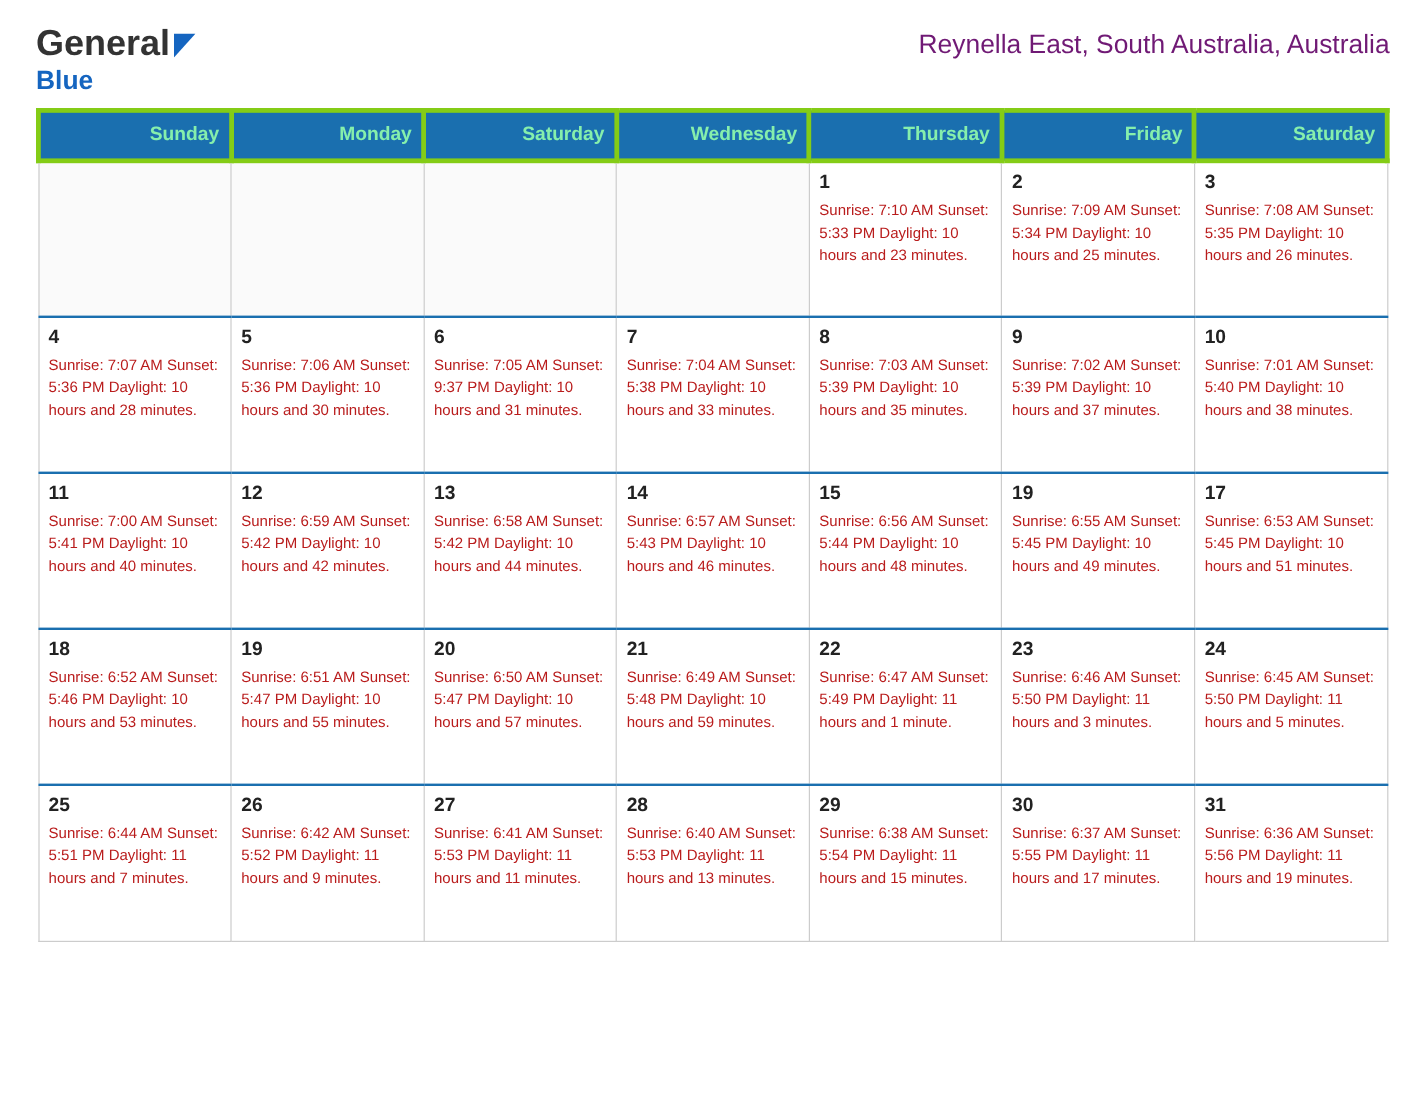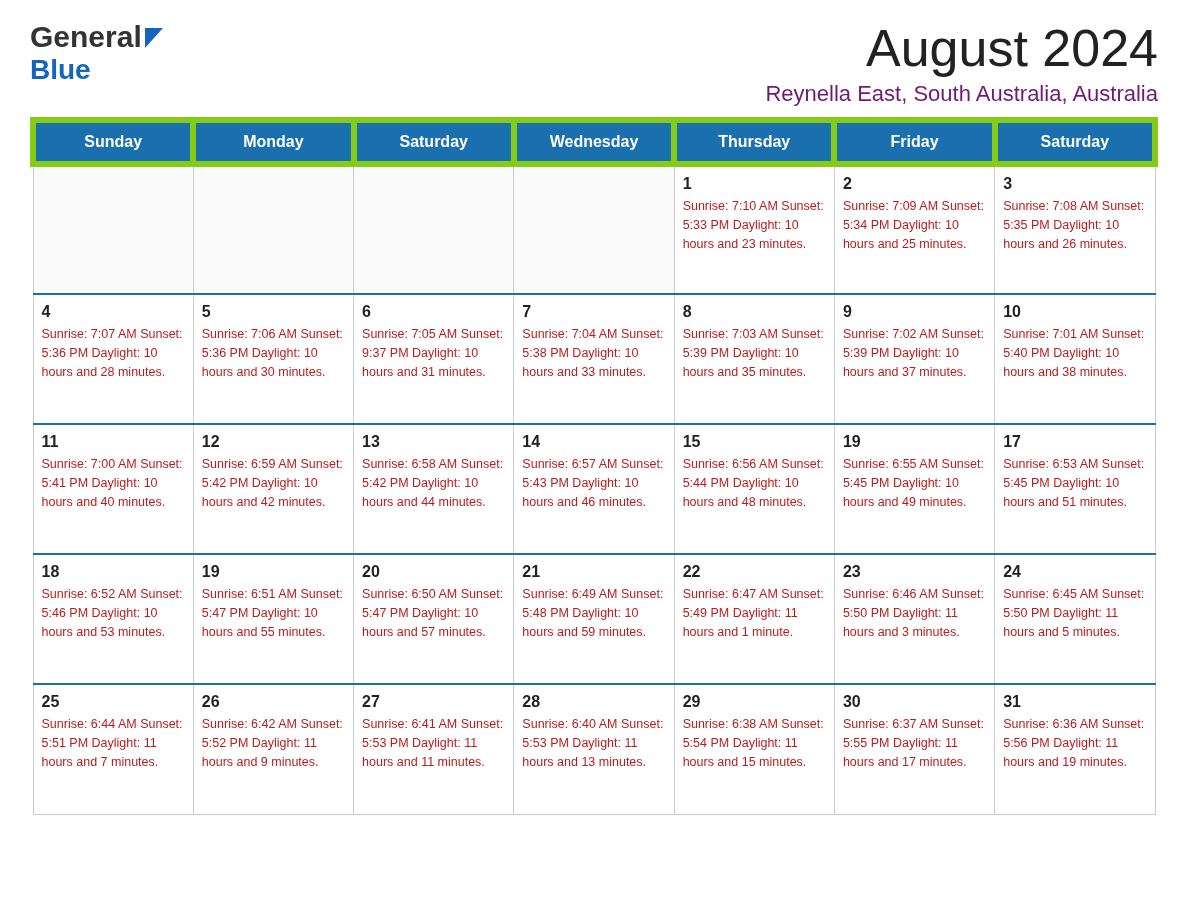--- a/index.html
+++ b/index.html
@@ -40,26 +40,26 @@
       color: #701a75;
       margin-top: 4px;
     }
     .calendar {
       width: 100%;
       border-collapse: collapse;
       margin-top: 10px;
     }
     .calendar th {
       background-color: #1a6faf;
-      color: #ffffff;
+      color: #86efac;
       font-size: 16px;
       font-weight: bold;
       padding: 10px 8px;
-      text-align: center;
-      border: 6px solid #84cc16;
+      text-align: right;
+      border: 4px solid #84cc16;
     }
     .calendar td {
       vertical-align: top;
       border: 1px solid #ccc;
       padding: 8px 8px 6px 8px;
       width: 14.28%;
       min-height: 110px;
       height: 130px;
     }
     .day-number {
@@ -79,42 +79,41 @@
     }
     .week-row td {
       border-top: 2px solid #1a6faf;
     }
     .logo-line1 {
       font-size: 30px;
       font-weight: 900;
       color: #333;
     }
     .logo-line2 {
-      font-size: 28px;
+      font-size: 22px;
       font-weight: 900;
       color: #1565c0;
     }
   </style>
 </head>
 <body>
 
 <div class="header-row">
   <div class="logo">
     <div class="logo-text-row">
       <span class="logo-line1">General</span>
       <svg width="18" height="20" viewBox="0 0 18 20" style="margin-left:3px;margin-top:2px;">
         <polygon points="0,0 18,0 0,20" fill="#1565c0"></polygon>
       </svg>
     </div>
     <div>
       <span class="logo-line2">Blue</span>
     </div>
   </div>
   <div class="title-block">
-    <div class="month-title">August 2024</div>
     <div class="location-title">Reynella East, South Australia, Australia</div>
   </div>
 </div>
 
 <table class="calendar">
   <thead>
     <tr>
       <th>Sunday</th>
       <th>Monday</th>
       <th>Saturday</th>

